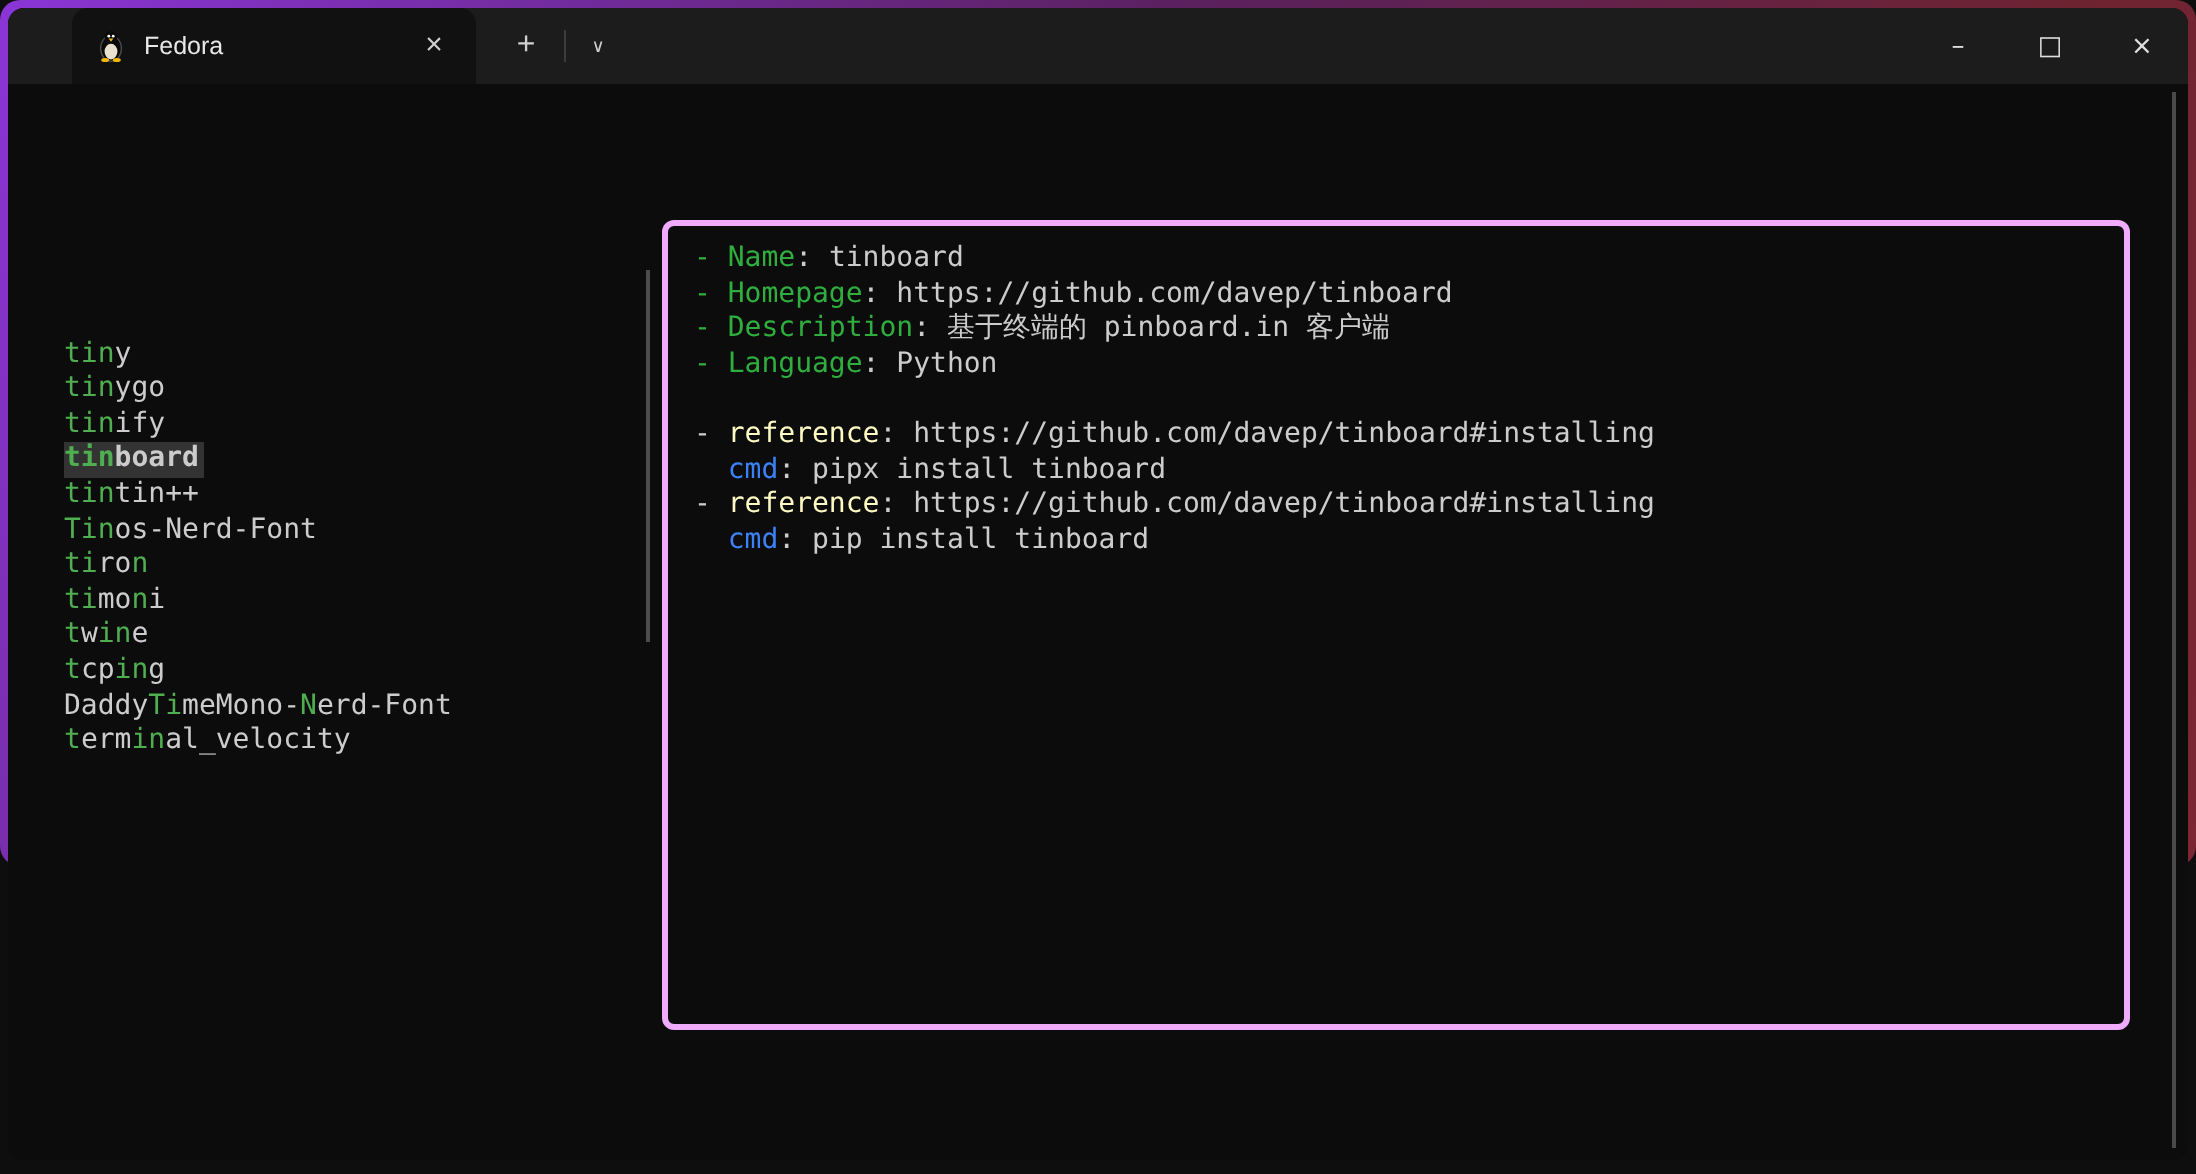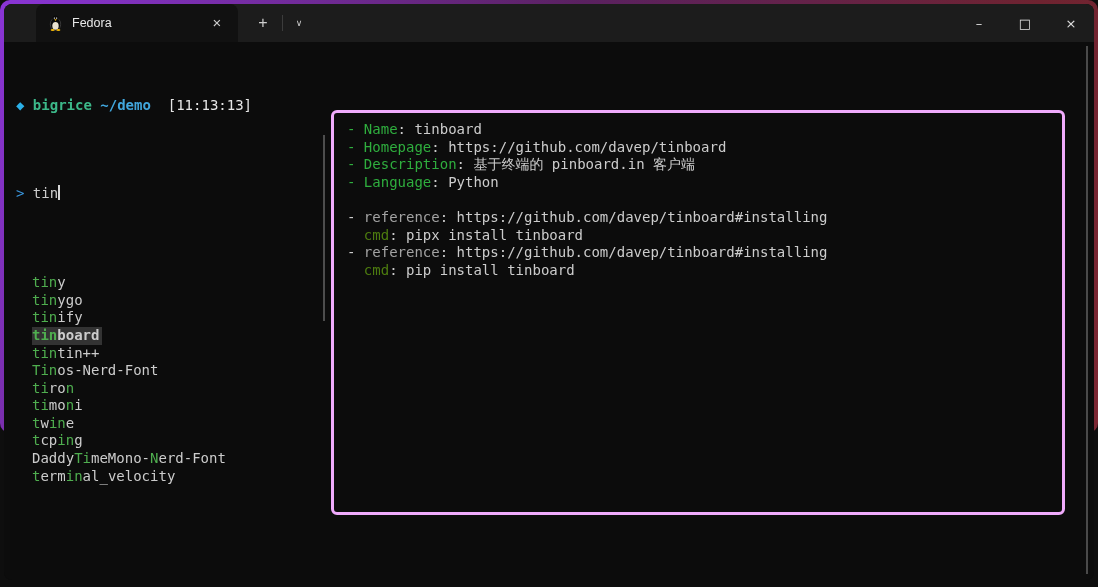--- a/index.html
+++ b/index.html
@@ -42,22 +42,22 @@
 
   .c-fg      { color: #cccccc; }
   .c-diamond { color: #2bb0e8; }
   .c-user    { color: #3cb889; font-weight: bold; }
   .c-path    { color: #41a6dc; font-weight: bold; }
   .c-time    { color: #e6e6e6; }
   .c-parrow  { color: #3a96dd; }
   .c-cmdx    { color: #2fae3e; }
   .c-match   { color: #4fae4f; }
   .c-green   { color: #2fae3e; }
-  .c-blue    { color: #a3a3a3; }
-  .c-yellow  { color: #4d7c0f; }
+  .c-blue    { color: #fef9c3; }
+  .c-yellow  { color: #3b82f6; }
   .c-counter { color: #b8b044; }
 
   .cursor { display: inline-block; width: 2px; height: 15px; background: #d6d6d6;
             vertical-align: -2px; }
 
   
   .counter-row { display: flex; align-items: center; width: 312px; margin-top: 2px; }
   .counter-txt { margin-left: 17px; }
   .counter-line { flex: 1; height: 1px; background: #3f3f3f; margin-left: 9px; }
 
@@ -112,24 +112,22 @@
       <div class="win-controls">
         <div class="win-btn">–</div>
         <div class="win-btn">□</div>
         <div class="win-btn">×</div>
       </div>
     </div>
 
     <div class="terminal">
 
       <div class="term-content">
-        <div class="pline"><span class="c-diamond">◆</span><span class="c-user"> bigrice</span><span class="c-path"> ~/demo</span><span class="c-time">  [11:13:13]</span></div>
 
 
-        <div class="pline"><span class="c-parrow">&gt;</span><span class="c-fg"> tin</span><span class="cursor"></span></div>
 
 
         <div class="list" id="list-rows"><div class="row"><span class="gutter"></span><span class="row-text"><span class="c-match">tin</span><span class="c-fg">y</span></span></div><div class="row"><span class="gutter"></span><span class="row-text"><span class="c-match">tin</span><span class="c-fg">ygo</span></span></div><div class="row"><span class="gutter"></span><span class="row-text"><span class="c-match">tin</span><span class="c-fg">ify</span></span></div><div class="row sel"><span class="gutter"></span><span class="row-text"><span class="c-match">tin</span><span class="c-fg">board</span></span></div><div class="row"><span class="gutter"></span><span class="row-text"><span class="c-match">tin</span><span class="c-fg">tin++</span></span></div><div class="row"><span class="gutter"></span><span class="row-text"><span class="c-match">Tin</span><span class="c-fg">os-Nerd-Font</span></span></div><div class="row"><span class="gutter"></span><span class="row-text"><span class="c-match">ti</span><span class="c-fg">ro</span><span class="c-match">n</span></span></div><div class="row"><span class="gutter"></span><span class="row-text"><span class="c-match">ti</span><span class="c-fg">mo</span><span class="c-match">n</span><span class="c-fg">i</span></span></div><div class="row"><span class="gutter"></span><span class="row-text"><span class="c-match">t</span><span class="c-fg">w</span><span class="c-match">in</span><span class="c-fg">e</span></span></div><div class="row"><span class="gutter"></span><span class="row-text"><span class="c-match">t</span><span class="c-fg">cp</span><span class="c-match">in</span><span class="c-fg">g</span></span></div><div class="row"><span class="gutter"></span><span class="row-text"><span class="c-fg">Daddy</span><span class="c-match">Ti</span><span class="c-fg">meMono-</span><span class="c-match">N</span><span class="c-fg">erd-Font</span></span></div><div class="row"><span class="gutter"></span><span class="row-text"><span class="c-match">t</span><span class="c-fg">erm</span><span class="c-match">in</span><span class="c-fg">al_velocity</span></span></div></div>
       </div>
 
       <div class="list-scrollbar"></div>
 
       <div class="preview">
         <div class="preview-body" id="preview-lines"><div class="prev-line"><span class="c-green">- Name</span><span class="c-fg">: </span><span class="c-fg">tinboard</span></div><div class="prev-line"><span class="c-green">- Homepage</span><span class="c-fg">: </span><span class="c-fg">https://github.com/davep/tinboard</span></div><div class="prev-line"><span class="c-green">- Description</span><span class="c-fg">: </span><span class="c-fg">基于终端的 pinboard.in 客户端</span></div><div class="prev-line"><span class="c-green">- Language</span><span class="c-fg">: </span><span class="c-fg">Python</span></div><div class="prev-line">&nbsp;</div><div class="prev-line"><span class="c-fg">- </span><span class="c-blue">reference</span><span class="c-fg">: </span><span class="c-fg">https://github.com/davep/tinboard#installing</span></div><div class="prev-line"><span class="c-fg">  </span><span class="c-yellow">cmd</span><span class="c-fg">: </span><span class="c-fg">pipx install tinboard</span></div><div class="prev-line"><span class="c-fg">- </span><span class="c-blue">reference</span><span class="c-fg">: </span><span class="c-fg">https://github.com/davep/tinboard#installing</span></div><div class="prev-line"><span class="c-fg">  </span><span class="c-yellow">cmd</span><span class="c-fg">: </span><span class="c-fg">pip install tinboard</span></div></div>
       </div>

